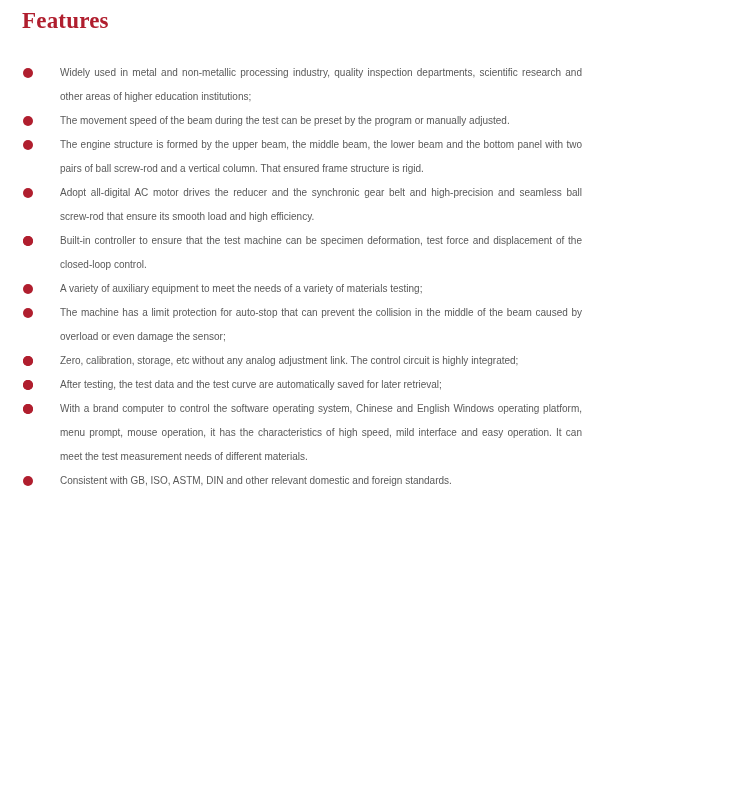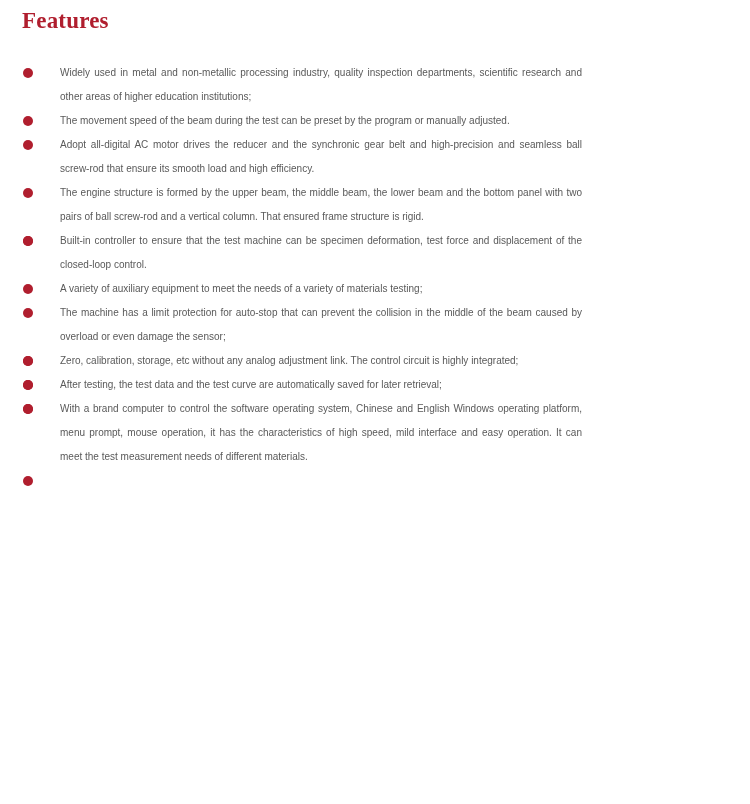--- a/index.html
+++ b/index.html
@@ -62,25 +62,25 @@
     <li>
       <span class="bullet"></span>
       <span class="item-text">Widely used in metal and non-metallic processing industry, quality inspection departments, scientific research and other areas of higher education institutions;</span>
     </li>
     <li>
       <span class="bullet"></span>
       <span class="item-text">The movement speed of the beam during the test can be preset by the program or manually adjusted.</span>
     </li>
     <li>
       <span class="bullet"></span>
-      <span class="item-text">Adopt all-digital AC motor drives the reducer and the synchronic gear belt and high-precision and seamless ball screw-rod that ensure its smooth load and high  efficiency.</span>
+      <span class="item-text">The engine structure is formed by the upper beam, the middle beam, the lower beam and the bottom panel with two pairs of ball screw-rod and a vertical column. That ensured frame structure is rigid.</span>
     </li>
     <li>
       <span class="bullet"></span>
-      <span class="item-text">The engine structure is formed by the upper beam, the middle beam, the lower beam and the bottom panel with two pairs of ball screw-rod and a vertical column. That ensured frame structure is rigid.</span>
+      <span class="item-text">Adopt all-digital AC motor drives the reducer and the synchronic gear belt and high-precision and seamless ball screw-rod that ensure its smooth load and high  efficiency.</span>
     </li>
     <li>
       <span class="bullet"></span>
     </li>
     <li>
       <span class="bullet"></span>
       <span class="item-text">Built-in controller to ensure that the test machine can be specimen deformation, test force and displacement of the closed-loop control.</span>
     </li>
     <li>
       <span class="bullet"></span>
@@ -106,15 +106,16 @@
     </li>
     <li>
       <span class="bullet"></span>
     </li>
     <li>
       <span class="bullet"></span>
       <span class="item-text">With a brand computer to control the software operating system, Chinese and English Windows operating platform, menu prompt, mouse operation, it has the characteristics of high speed, mild interface and easy operation. It can meet the test measurement needs of different materials.</span>
     </li>
     <li>
       <span class="bullet"></span>
+      <span class="item-text">Consistent with GB, ISO, ASTM, DIN and other relevant domestic and foreign standards.</span>
     </li>
   </ul>
 </div>
 
 </body></html>

